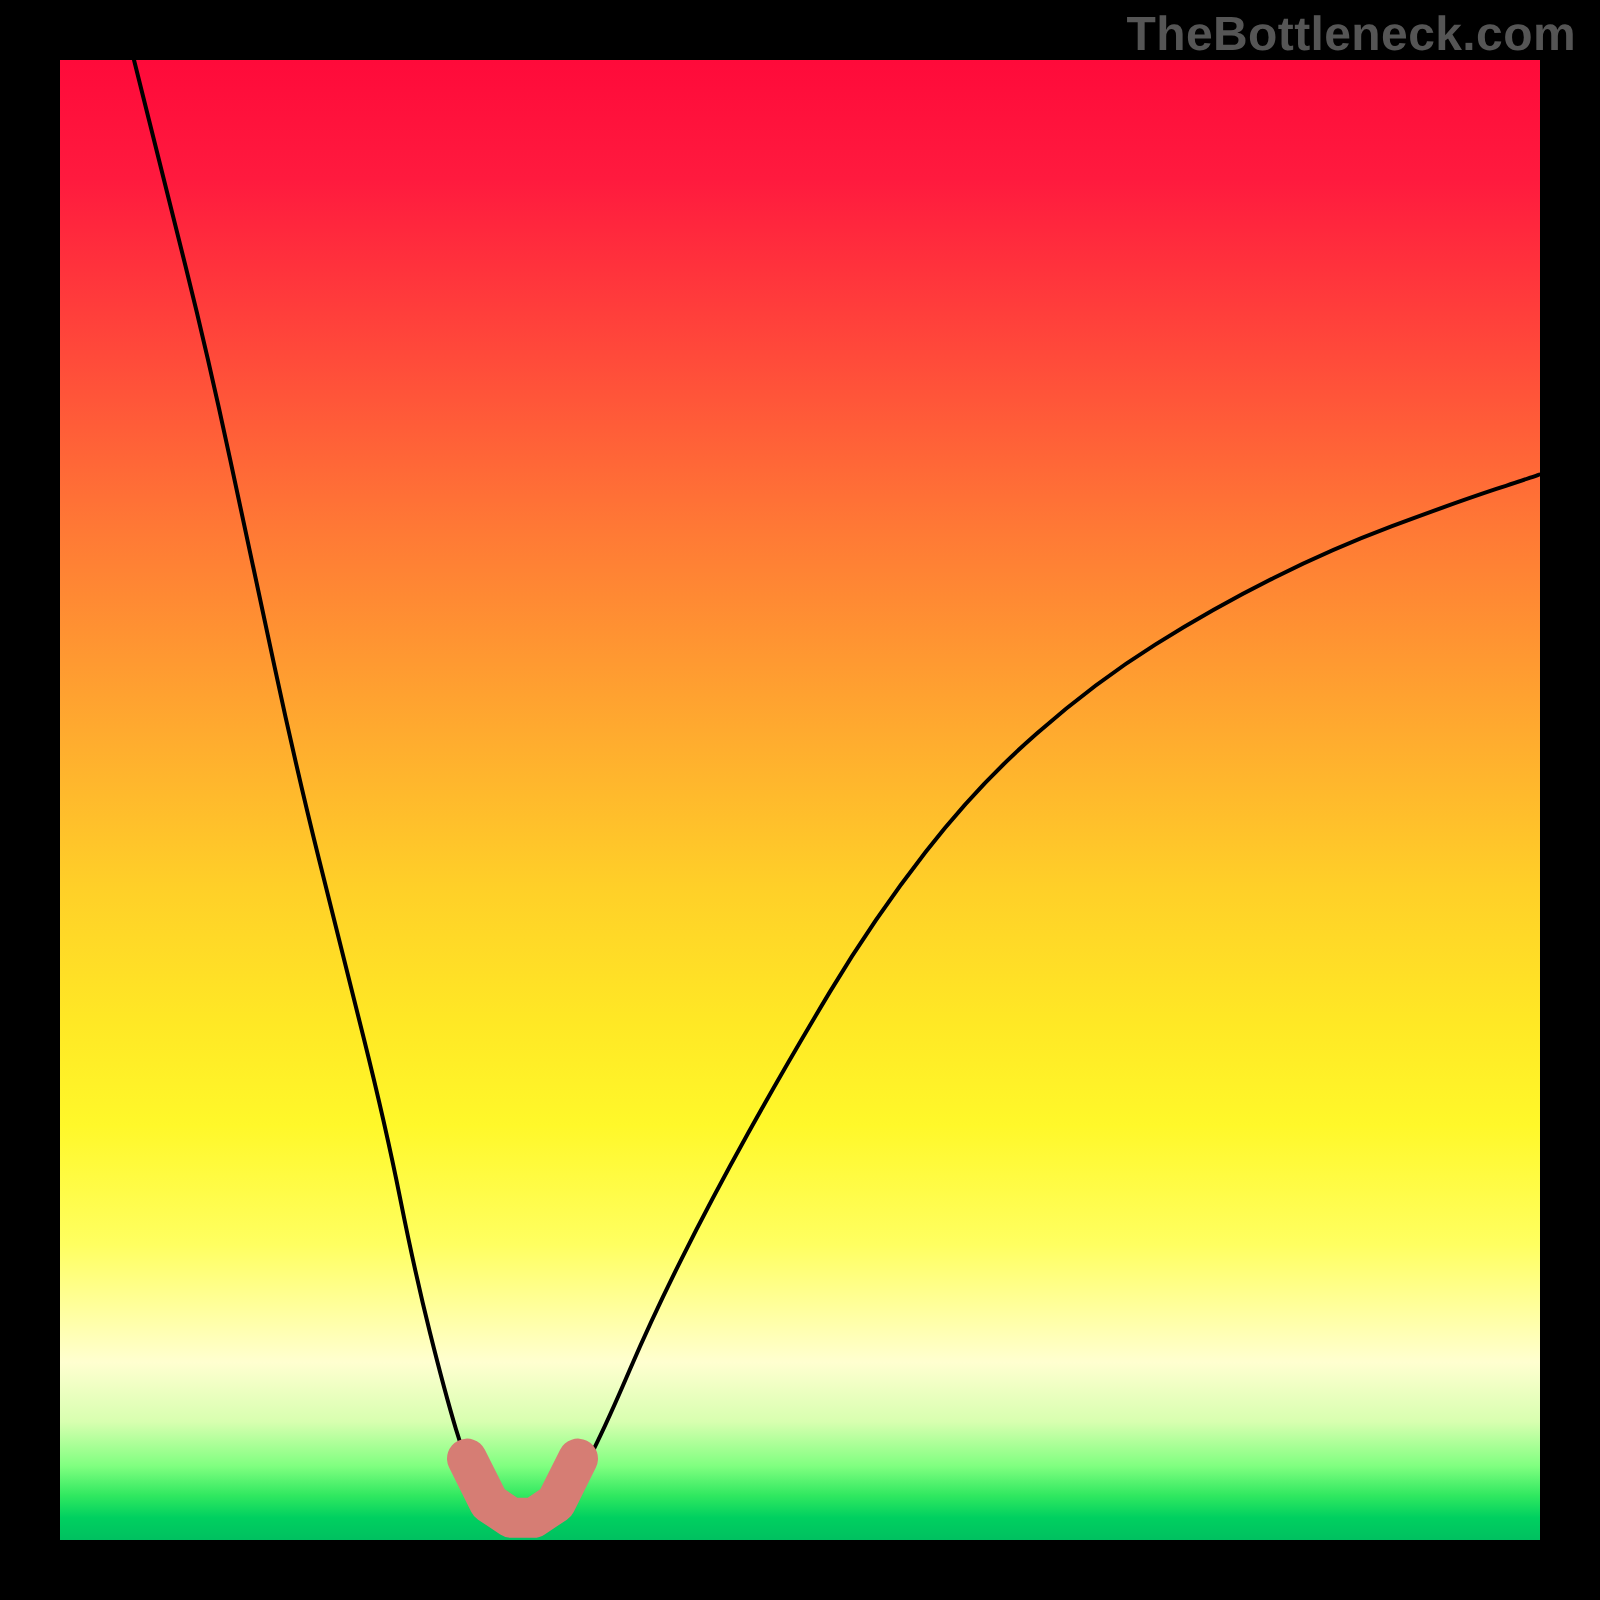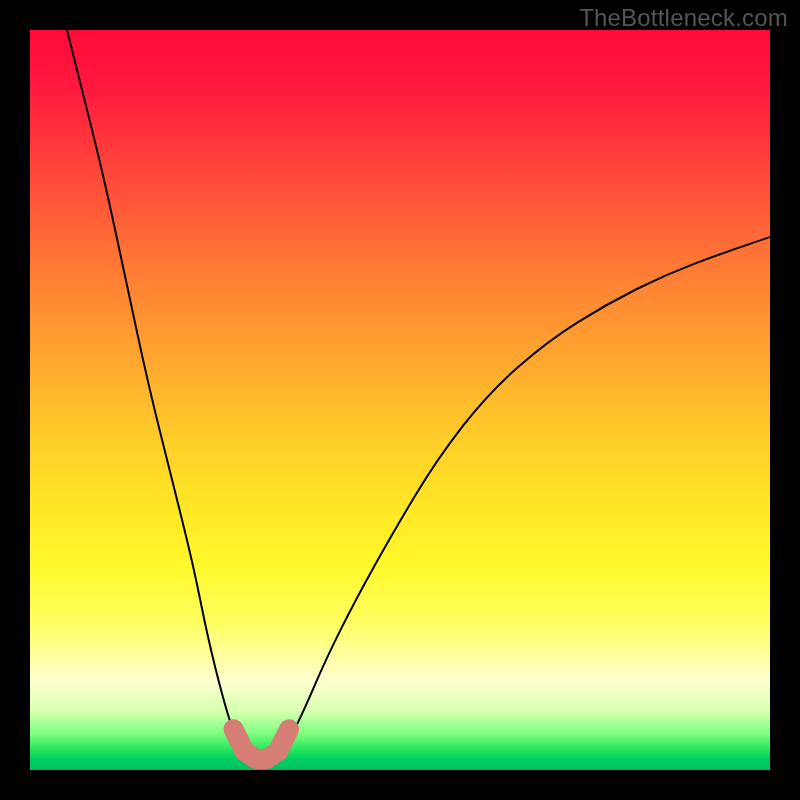--- a/index.html
+++ b/index.html
@@ -32,21 +32,21 @@
       #00d060 98.5%,
       #00c060 100%
     );
   }
   .watermark {
     position: absolute;
     top: 4px;
     right: 12px;
     font-family: Arial, Helvetica, sans-serif;
     font-size: 24px;
-    font-weight: 400;
+    font-weight: 700;
     color: #555;
     z-index: 5;
     letter-spacing: 0.2px;
   }
   svg.curve {
     position: absolute;
     inset: 0;
     z-index: 3;
   }
   svg.mark {

